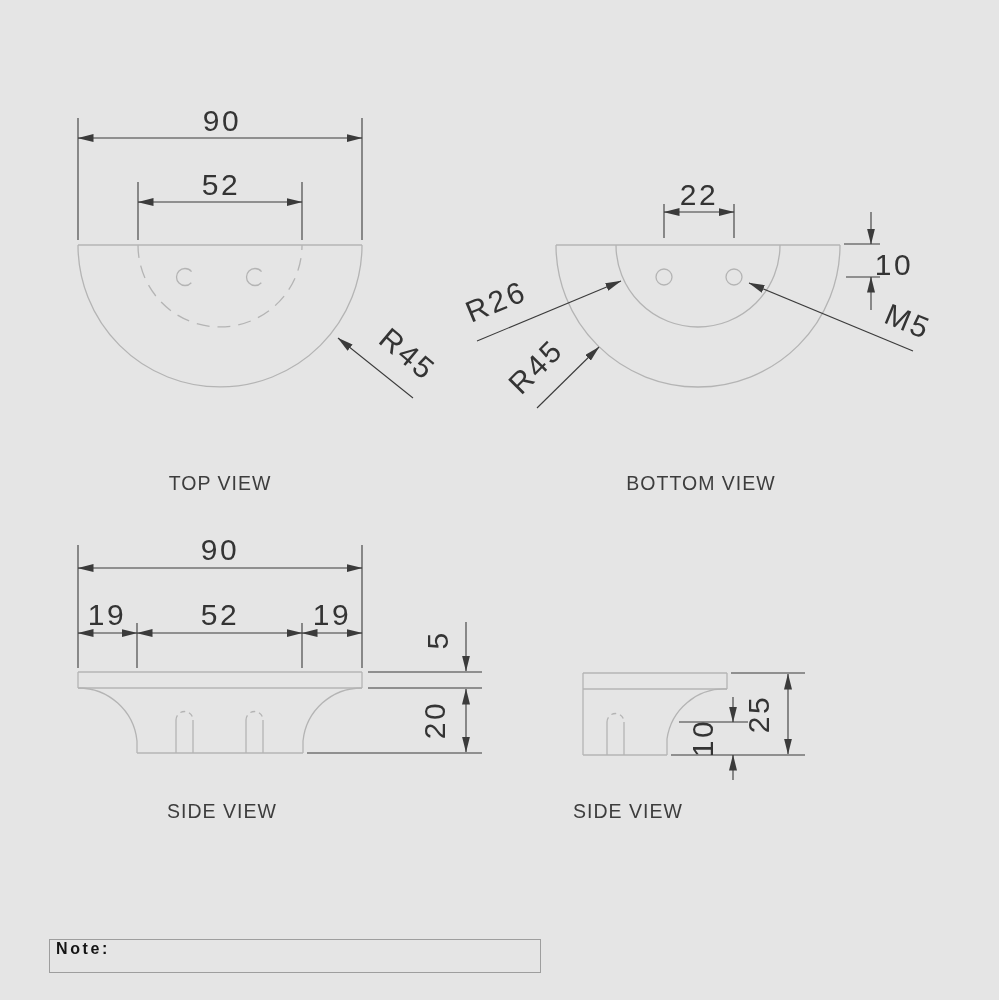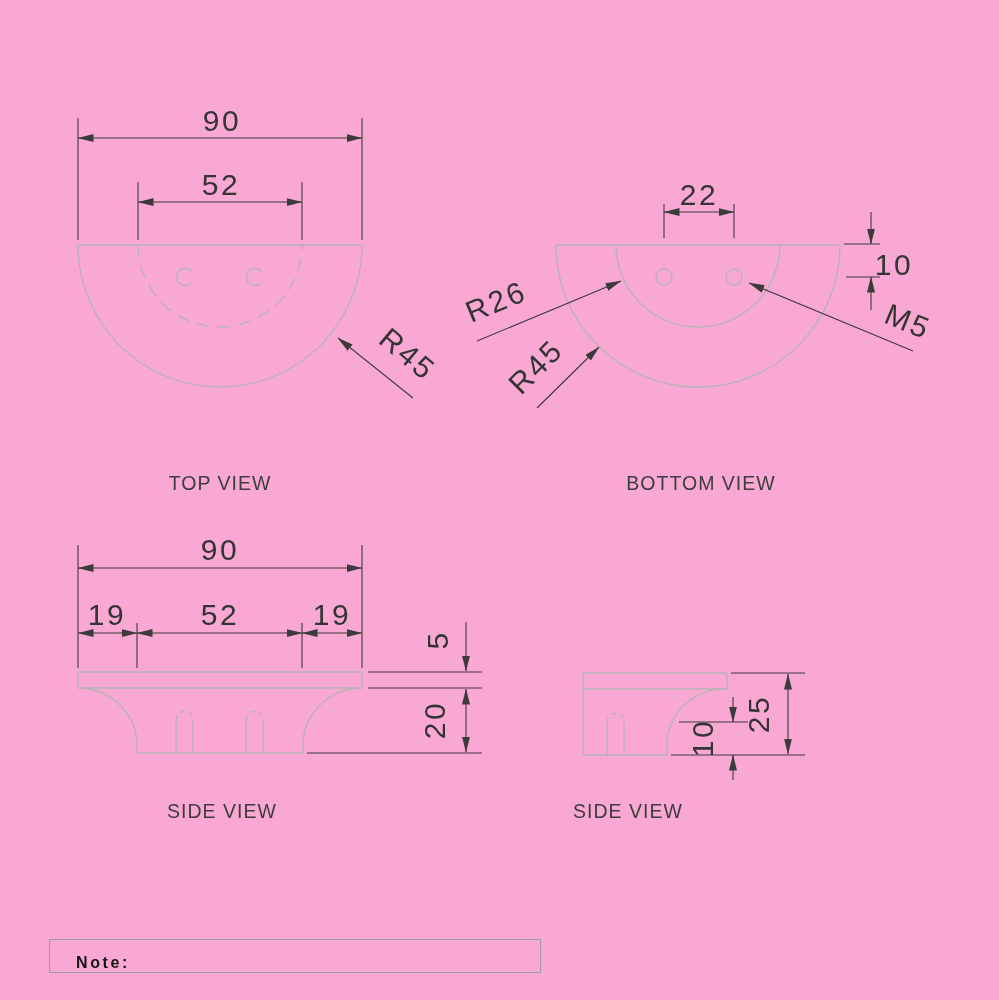--- a/index.html
+++ b/index.html
@@ -1,30 +1,30 @@
 <!DOCTYPE html>
 <html><head>
 <meta charset="utf-8">
 <style>
   html,body{margin:0;padding:0;background:#ffffff;}
-  .sheet{position:relative;width:999px;height:1000px;background:#f9a8d4;overflow:hidden;
+  .sheet{position:relative;width:999px;height:1000px;background:#e5e5e5;overflow:hidden;
          font-family:"Liberation Sans", sans-serif;}
   svg{position:absolute;left:0;top:0;}
   svg text{font-family:"Liberation Sans", sans-serif;fill:#343434;}
   .part{stroke:#b4b4b4;stroke-width:1.3;fill:none;}
   .dashed{stroke-dasharray:13 8;}
   .dome{stroke-dasharray:5 4;}
   .hole-hidden{stroke-dasharray:41 12.4;stroke-dashoffset:-6.2;}
   .dim{stroke:#3b3b3b;stroke-width:1.1;fill:none;}
   .dim-num{font-size:30px;letter-spacing:2.5px;}
   .caption{font-size:19.5px;letter-spacing:1px;fill:#3d3d3d;}
   .anchor-mid{text-anchor:middle;}
   .note-box{position:absolute;left:49px;top:939px;width:492px;height:34px;
-            border:1.5px solid #9e9e9e;display:flex;align-items:flex-end;
-            padding-left:26px;box-sizing:border-box;white-space:nowrap;
+            border:1.5px solid #9e9e9e;display:flex;align-items:flex-start;
+            padding-left:6px;box-sizing:border-box;white-space:nowrap;
             font-size:16px;letter-spacing:2.3px;color:#3e3e3e;}
   .note-label{font-weight:bold;color:#141414;margin-right:8px;letter-spacing:2.6px;}
 </style>
 </head>
 <body>
 
 <div class="sheet">
 
 <svg width="999" height="1000" viewBox="0 0 999 1000">
   <defs>

